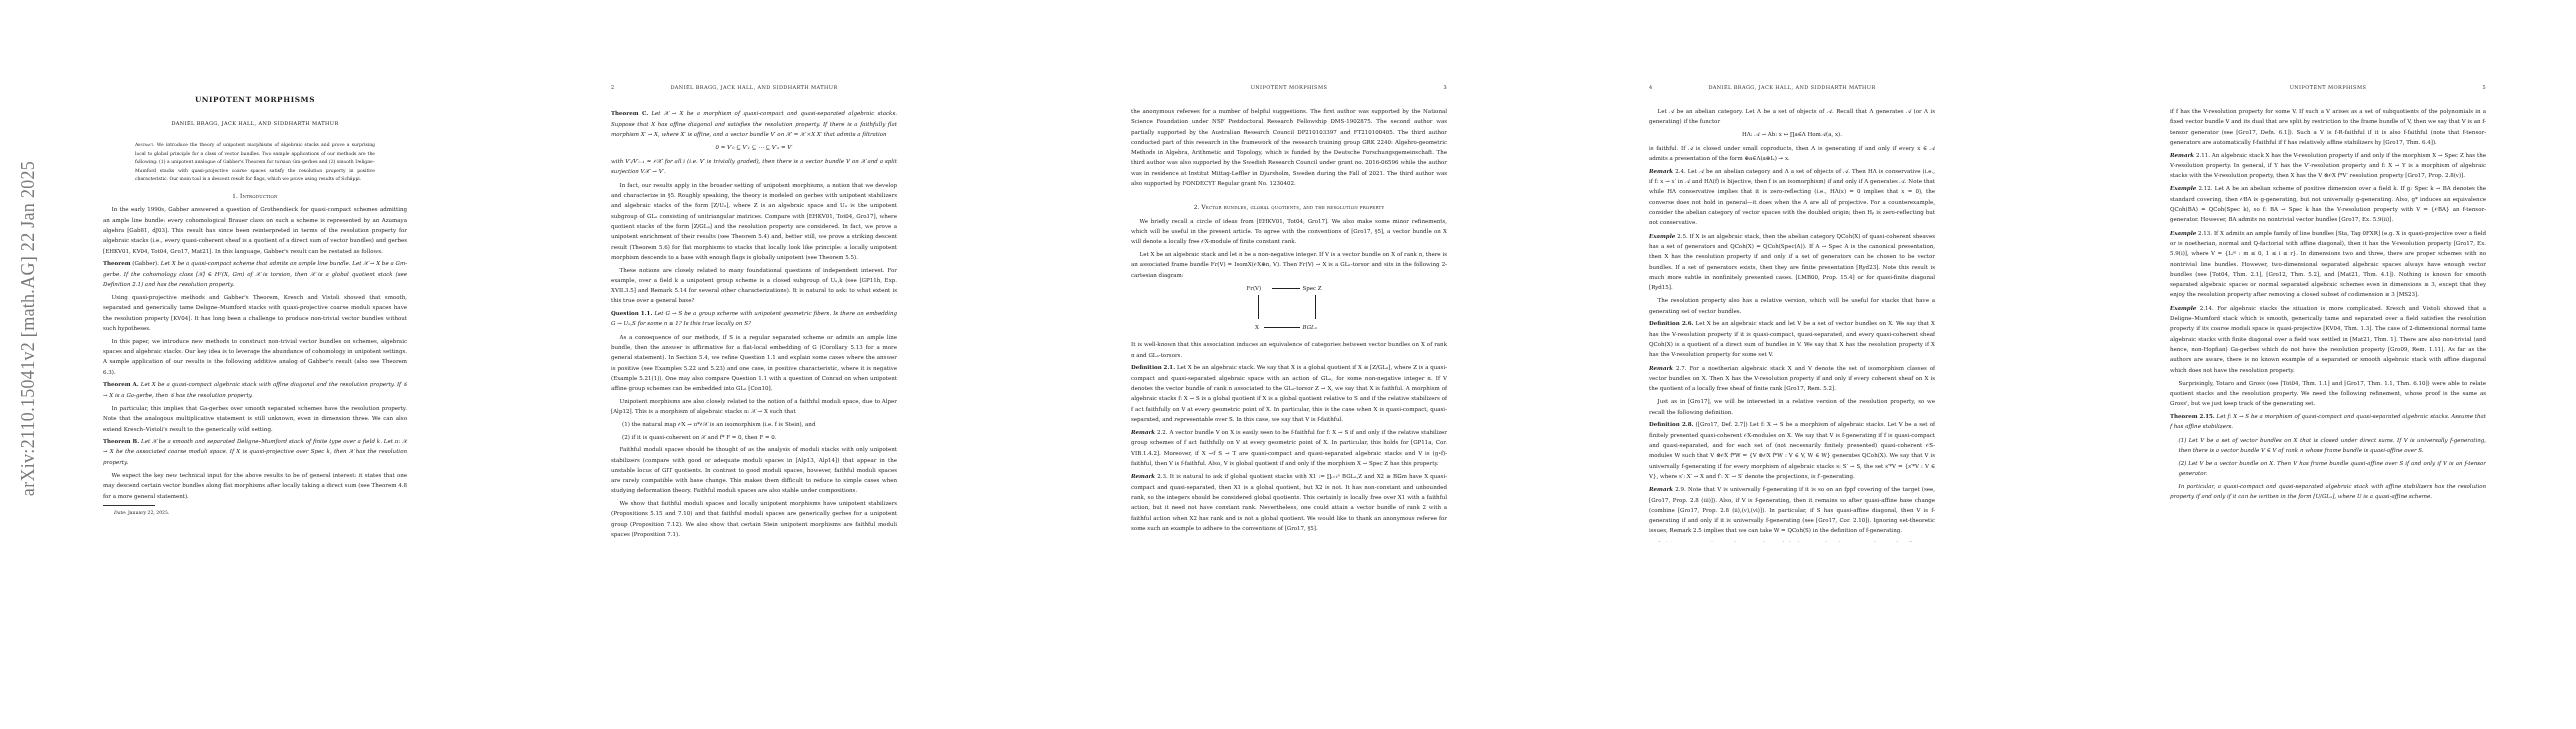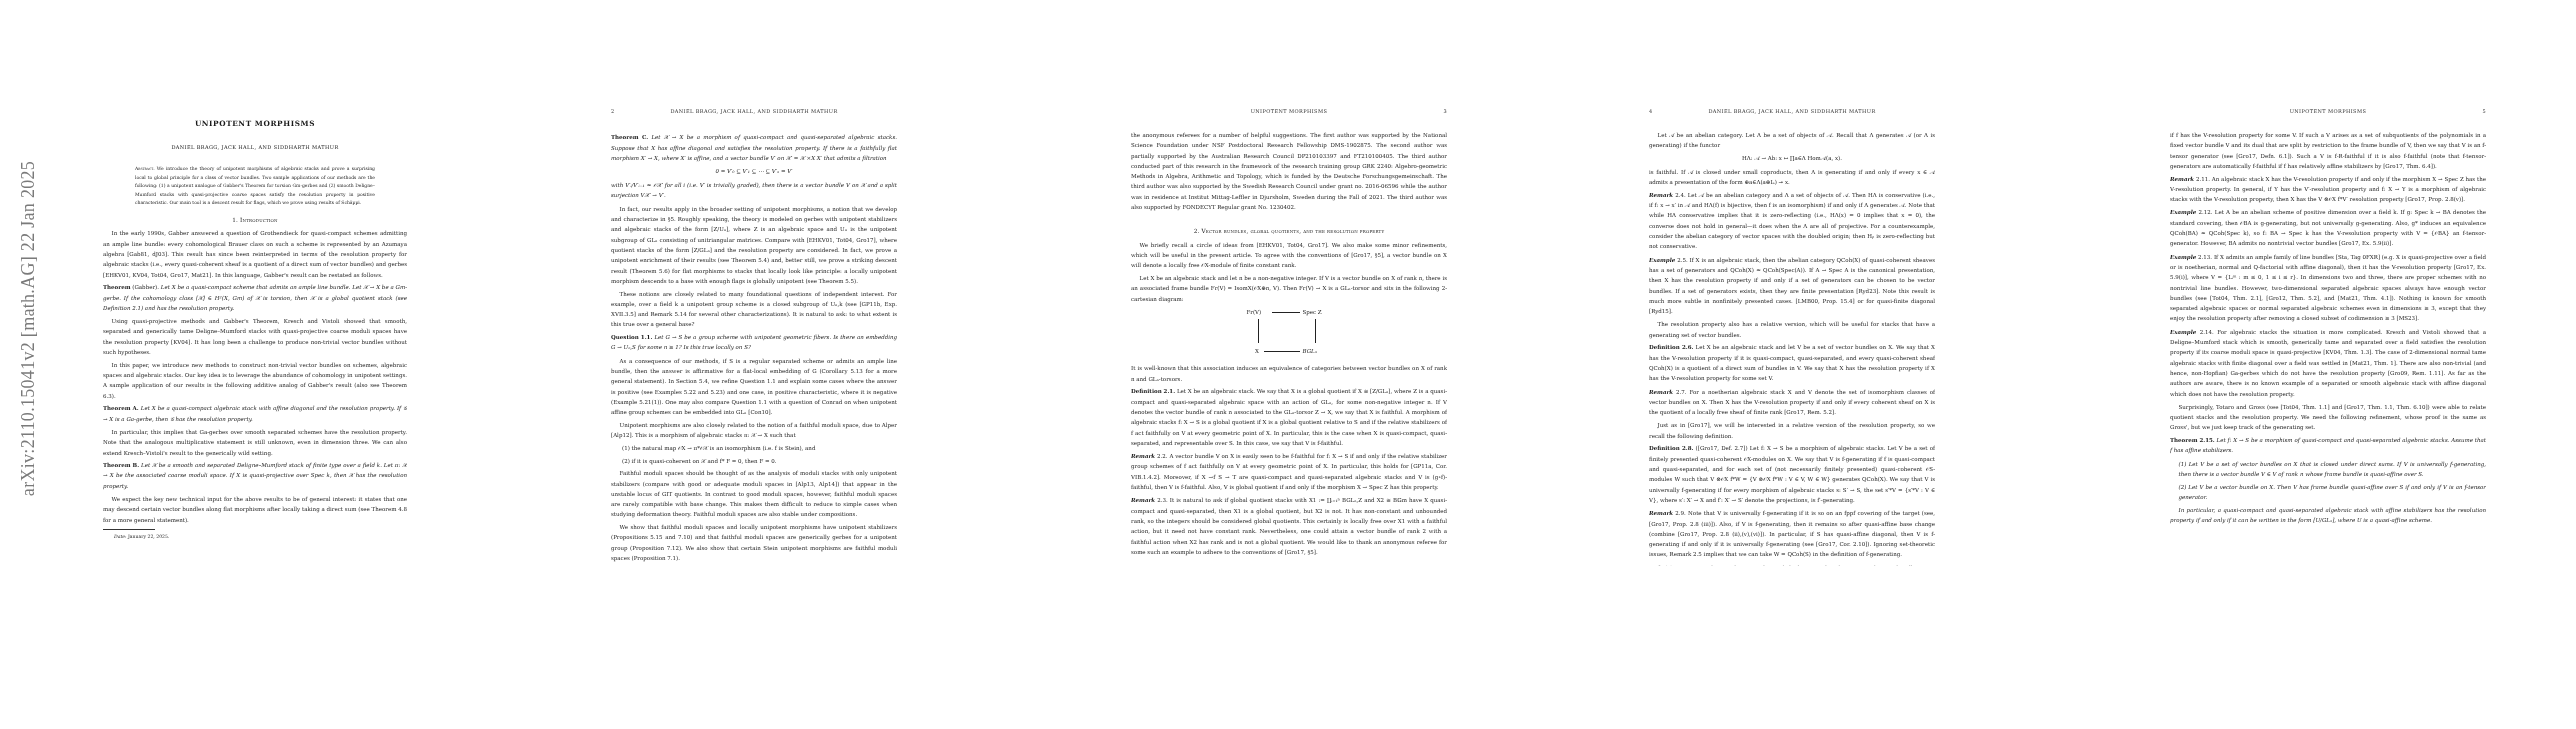--- a/index.html
+++ b/index.html
@@ -2,21 +2,21 @@
 <html style="font-size:9.7px"><head>
 <meta charset="utf-8">
 <style>
   html, body { margin:0; padding:0; background:#ffffff; }
   body { width:2576px; height:729px; position:relative; overflow:hidden;
          font-family:"DejaVu Serif", "Liberation Serif", serif; color:#1a1a1a; }
   .arxiv-stamp { position:absolute; left:17px; top:97px; width:24px; height:462px;
          display:flex; align-items:center; justify-content:center; }
   .arxiv-stamp span { display:block; transform:rotate(-90deg); white-space:nowrap;
          font-family:"Liberation Serif", serif; font-size:18px; color:#7a7a7a; letter-spacing:0.3px; }
-  .page { position:absolute; top:0; height:542px; overflow:hidden;margin-top:24px; }
+  .page { position:absolute; top:0; height:542px; overflow:hidden; }
   .p1 { left:103px; width:304px; }
   .p2 { left:611px; width:286px; }
   .p3 { left:1131px; width:316px; }
   .p4 { left:1649px; width:286px; }
   .p5 { left:2170px; width:316px; }
   .runhead { position:absolute; top:84px; left:0; right:0; height:8.5px; font-size:5px;
          letter-spacing:0.4px; text-transform:uppercase; color:#333; }
   .runhead .num { position:absolute; top:0; }
   .runhead .title { position:absolute; top:0; left:0; right:0; text-align:center; }
   .body { position:absolute; top:106px; left:0; right:0; font-size:5.5px; line-height:10.3px; text-align:justify; }

